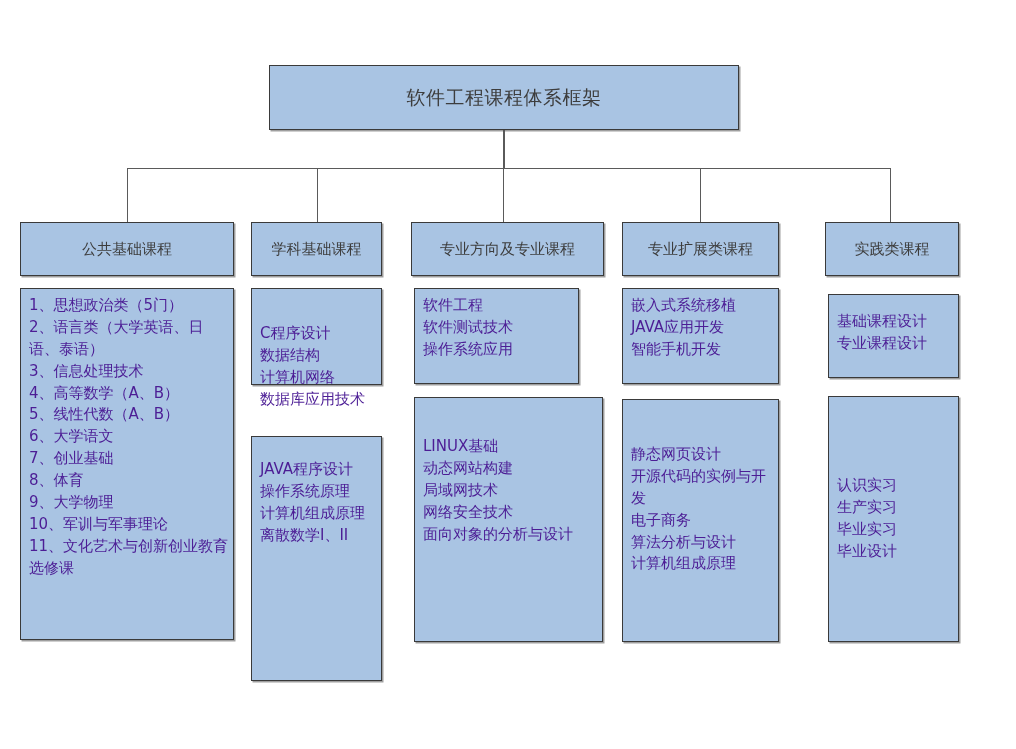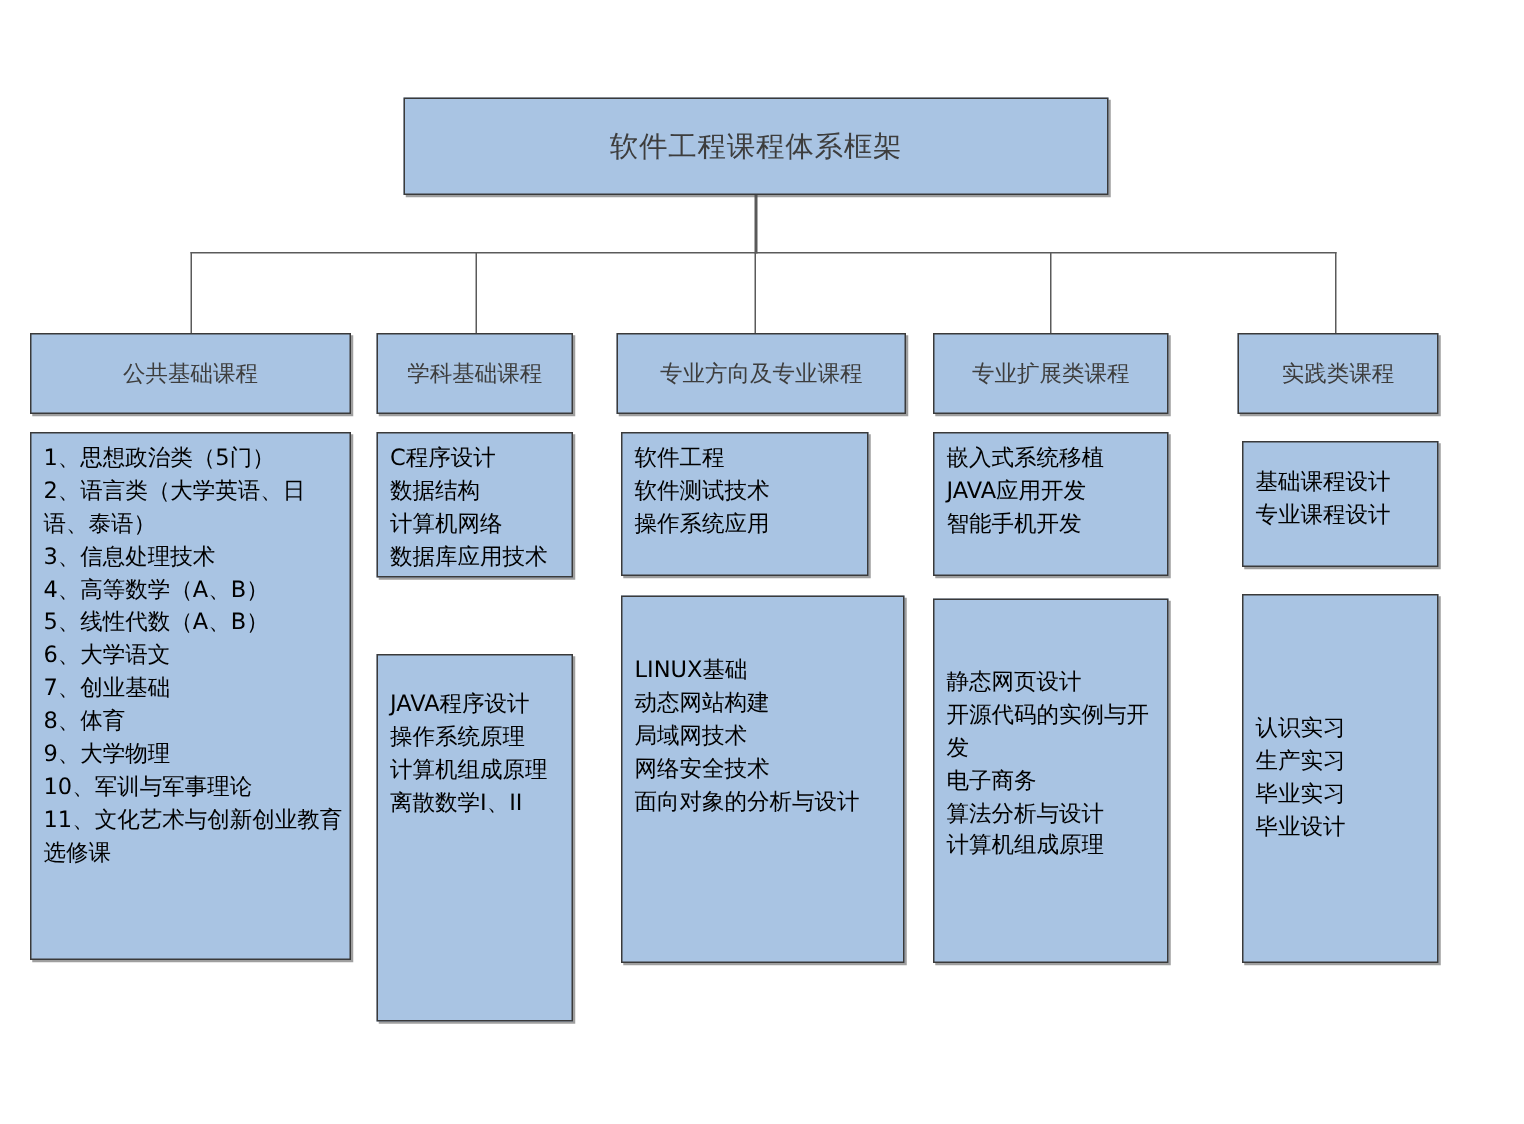--- a/index.html
+++ b/index.html
@@ -62,33 +62,34 @@
     white-space: nowrap;
   }
 
   
   .content-box {
     padding: 6px 0 6px 8px;
   }
   .content-box .lines {
     font-size: 15px;
     line-height: 1.46;
-    color: #000000;
+    color: #4c1d95;
     white-space: pre-wrap;
     word-break: break-all;
   }
   .content-box.center-v {
     display: flex;
     align-items: center;
   }
   .content-box.overflow-x {
     overflow: visible;
   }
   .content-box.overflow-x .lines {
     white-space: pre;
+    margin-top: 28px;
   }
 
   
   .line {
     position: absolute;
     background: #5a5a5a;
   }
   .vline { width: 1px; }
   .hline { height: 1px; }
 </style>

